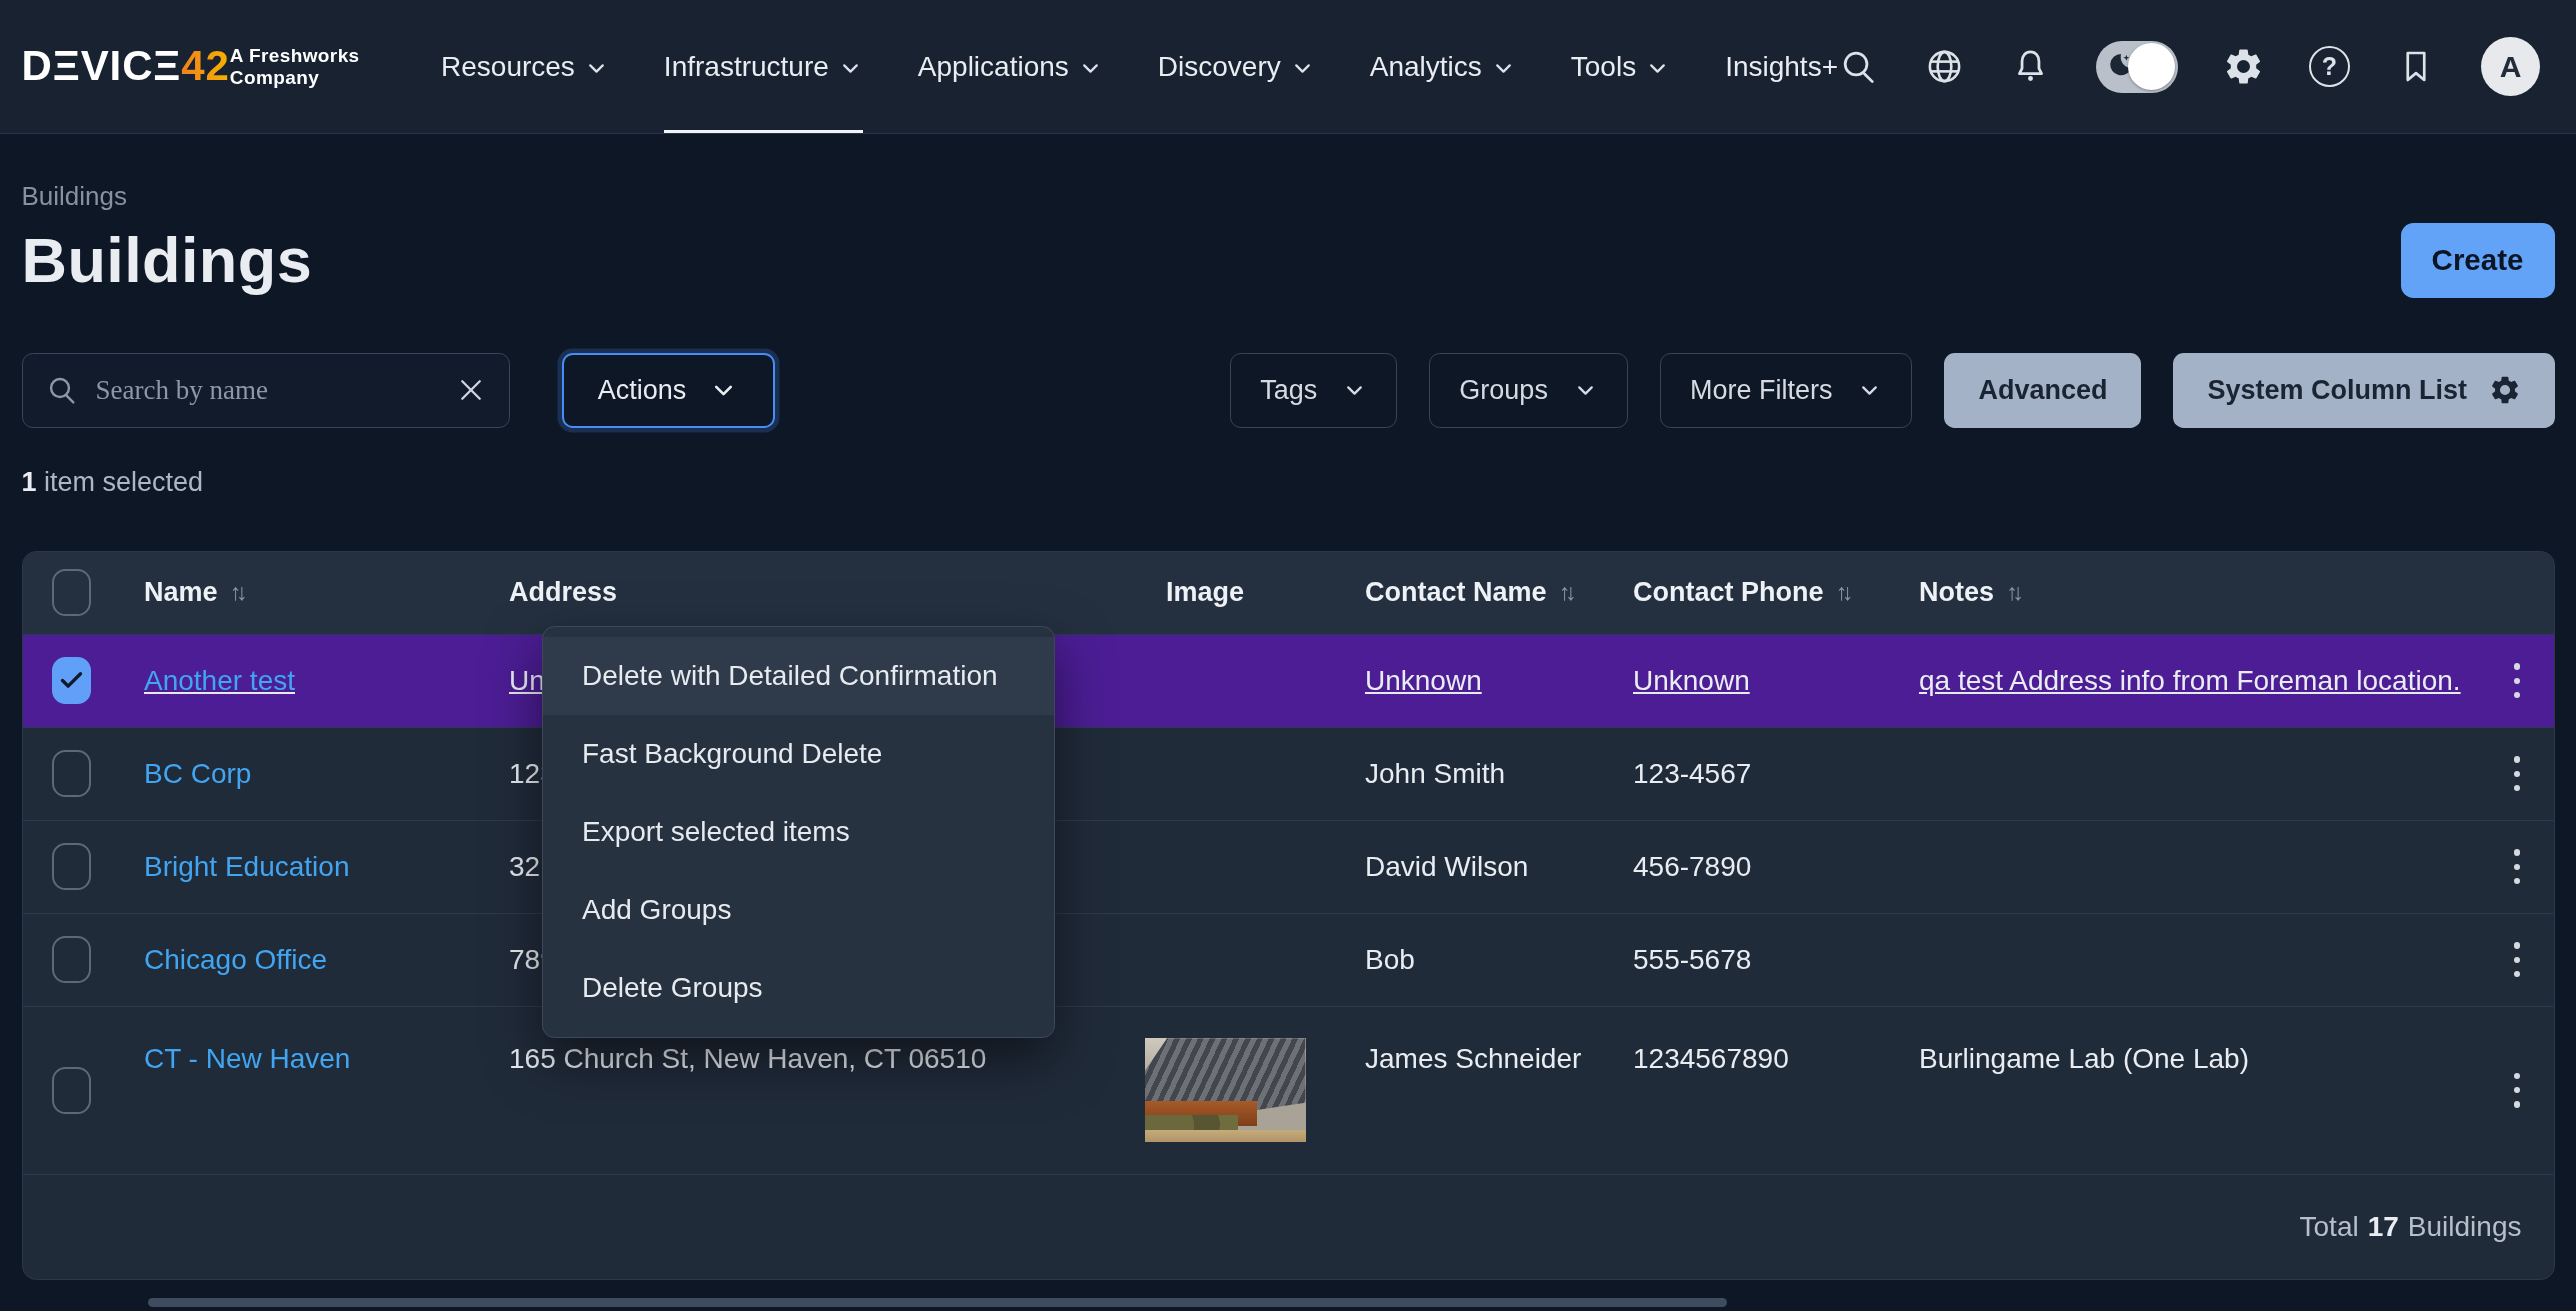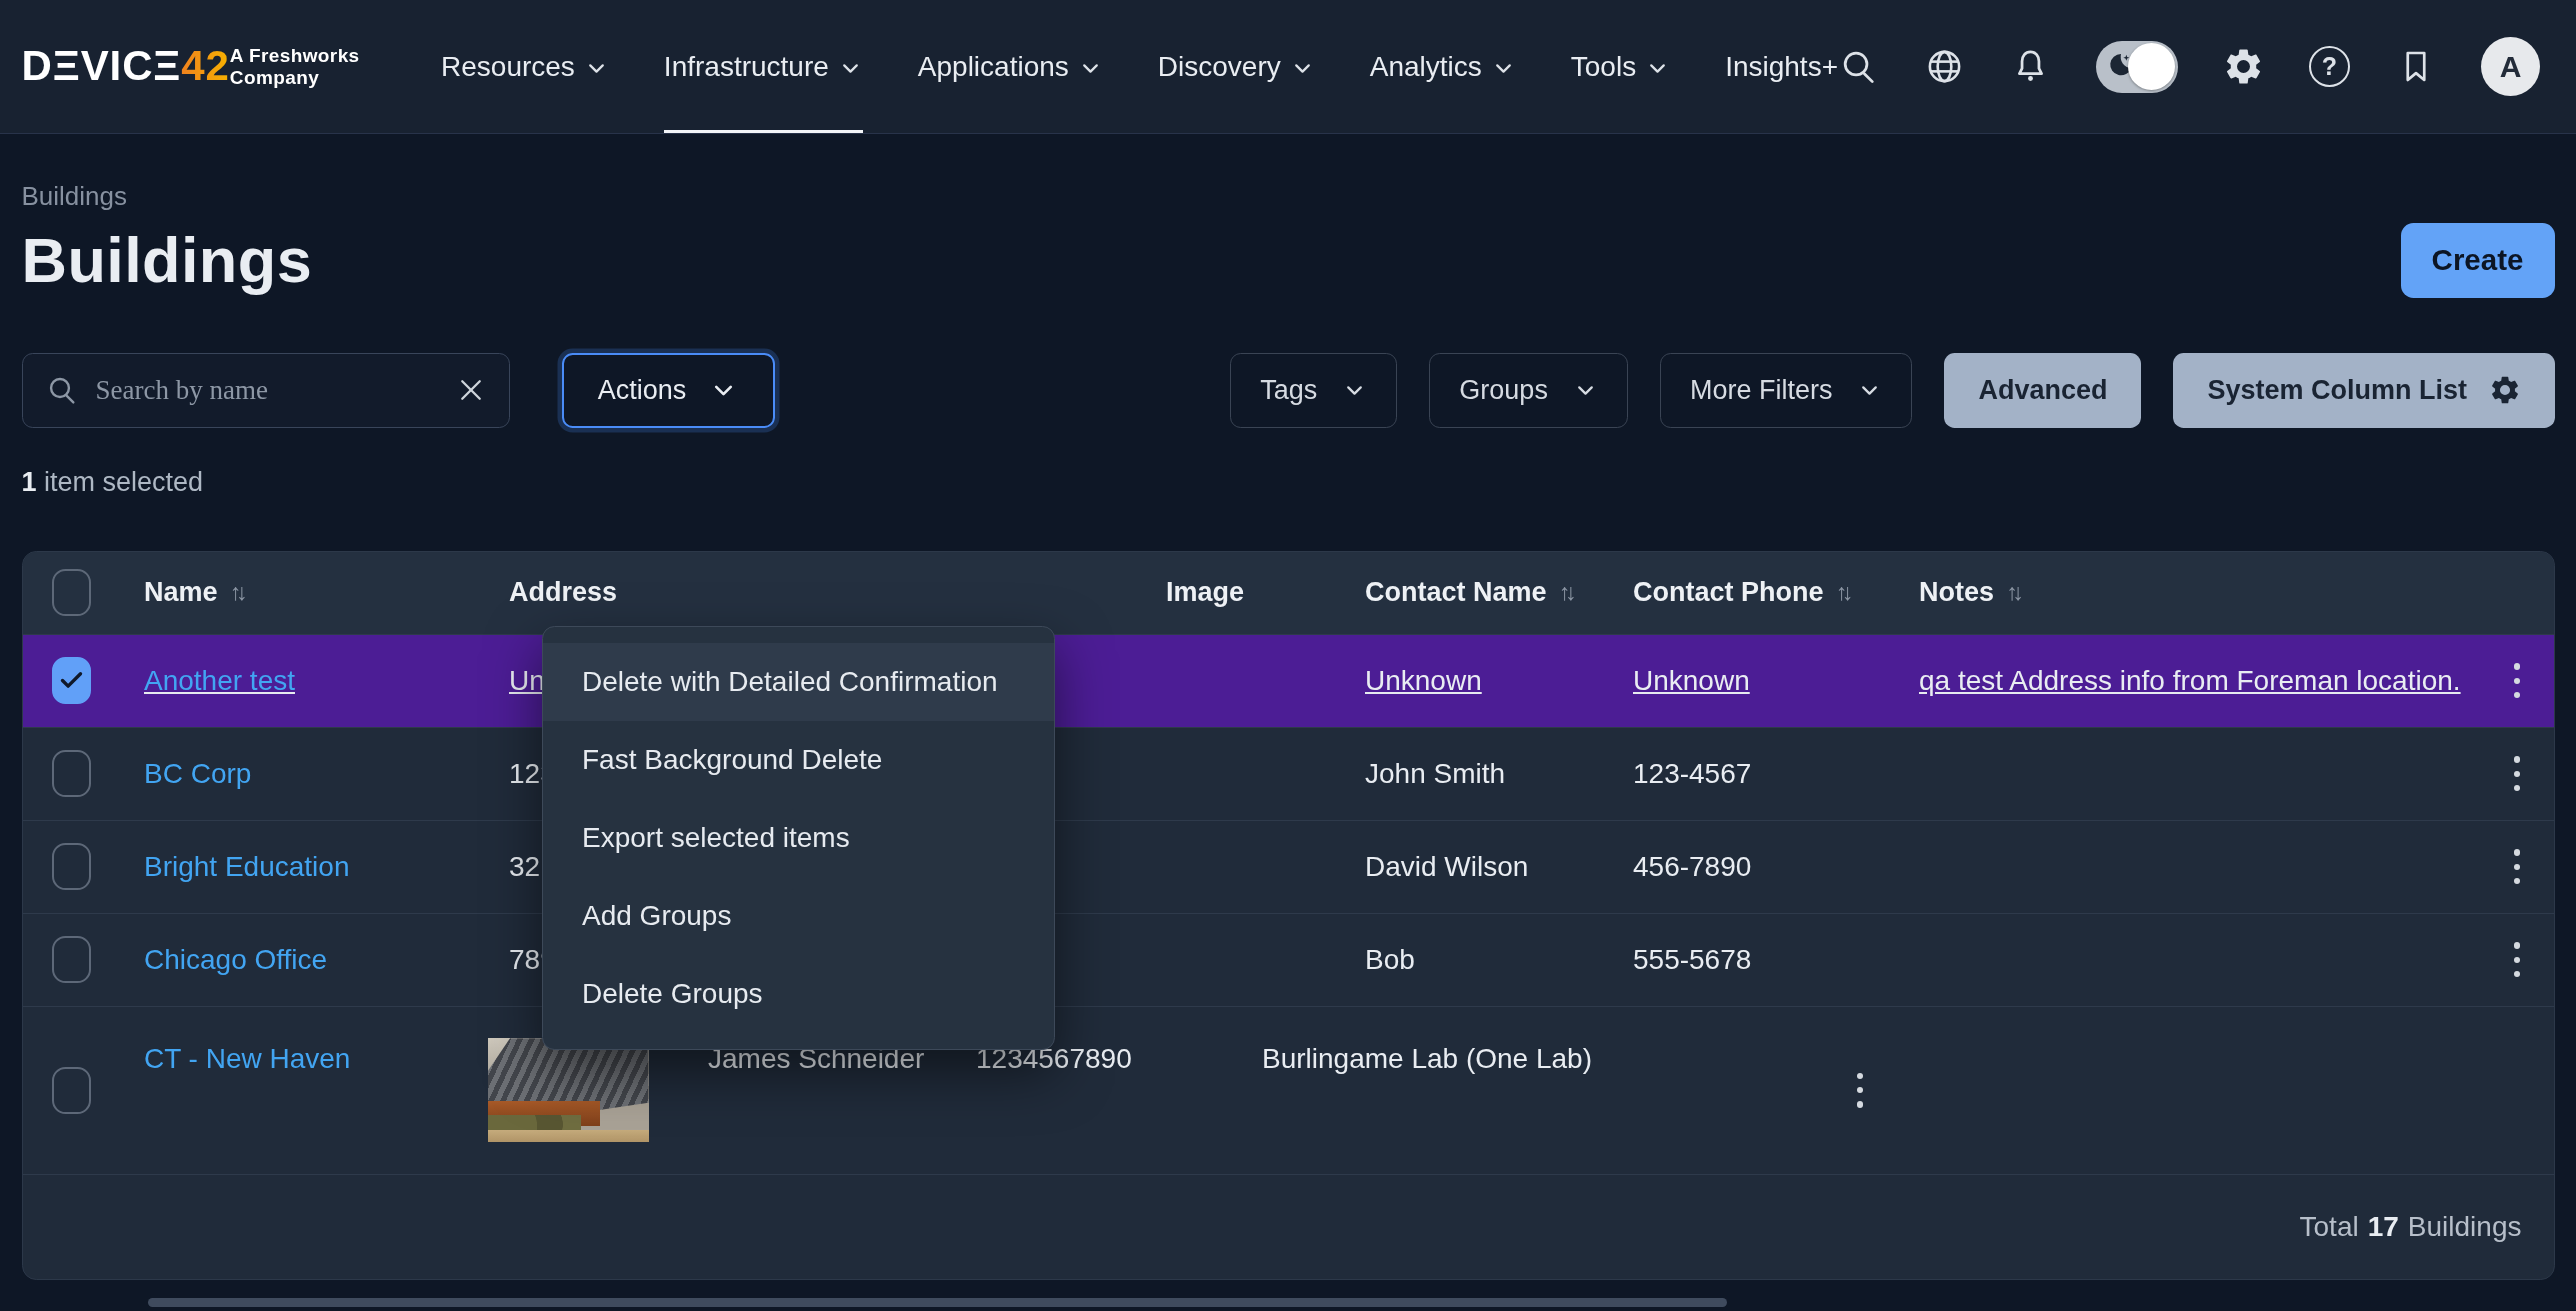--- a/index.html
+++ b/index.html
@@ -107,21 +107,21 @@
   .thumb .ground { position:absolute; left:0; right:0; bottom:0; height:12%;
     background:linear-gradient(180deg,#c5ab7c,#b09467); }
 
   .tfoot { height:105px; border-top:0.9px solid #2e3a4b; display:flex; align-items:center;
     justify-content:flex-end; padding-right:32px; font-size:28px; color:#b7bfca; }
   .tfoot b { color:#e9edf2; margin:0 9px; }
 
   
   .dropdown { position:absolute; left:542px; top:445px; width:513px; border-radius:12.5px;
     background:#263240; border:0.9px solid #3d4959; box-shadow:0 21.5px 54px rgba(0,0,0,.5);
-    padding:16px 0; z-index:50; }
+    padding:10px 0; z-index:50; }
   .dd-item { height:78px; display:flex; align-items:center; padding:0 39px; font-size:28px;
     color:#e7ebf0; cursor:pointer; }
   .dd-item.hi { background:#2f3b4b; }
 
   .hscroll { position:absolute; left:148px; bottom:4.5px; width:1579px; height:9px;
     border-radius:4.5px; background:#3f4b5e; z-index:60; }
 </style>
 </head>
 <body>
 
@@ -380,20 +380,21 @@
               <i></i>
               <i></i>
             </span>
           </div>
         </div>
         <div class="row tall">
           <div class="col-check">
             <span class="checkbox"></span>
           </div>
           <div class="cell col-name"><a class="namelink">CT - New Haven</a></div>
+          <div class="cell col-addr">165 Church St, New Haven, CT 06510</div>
           <div class="col-image">
             <div class="thumb">
               <div class="sky"></div>
               <div class="bldg"></div>
               <div class="wall"></div>
               <div class="green"></div>
               <div class="ground"></div>
             </div>
           </div>
           <div class="cell col-cname">James Schneider</div>

